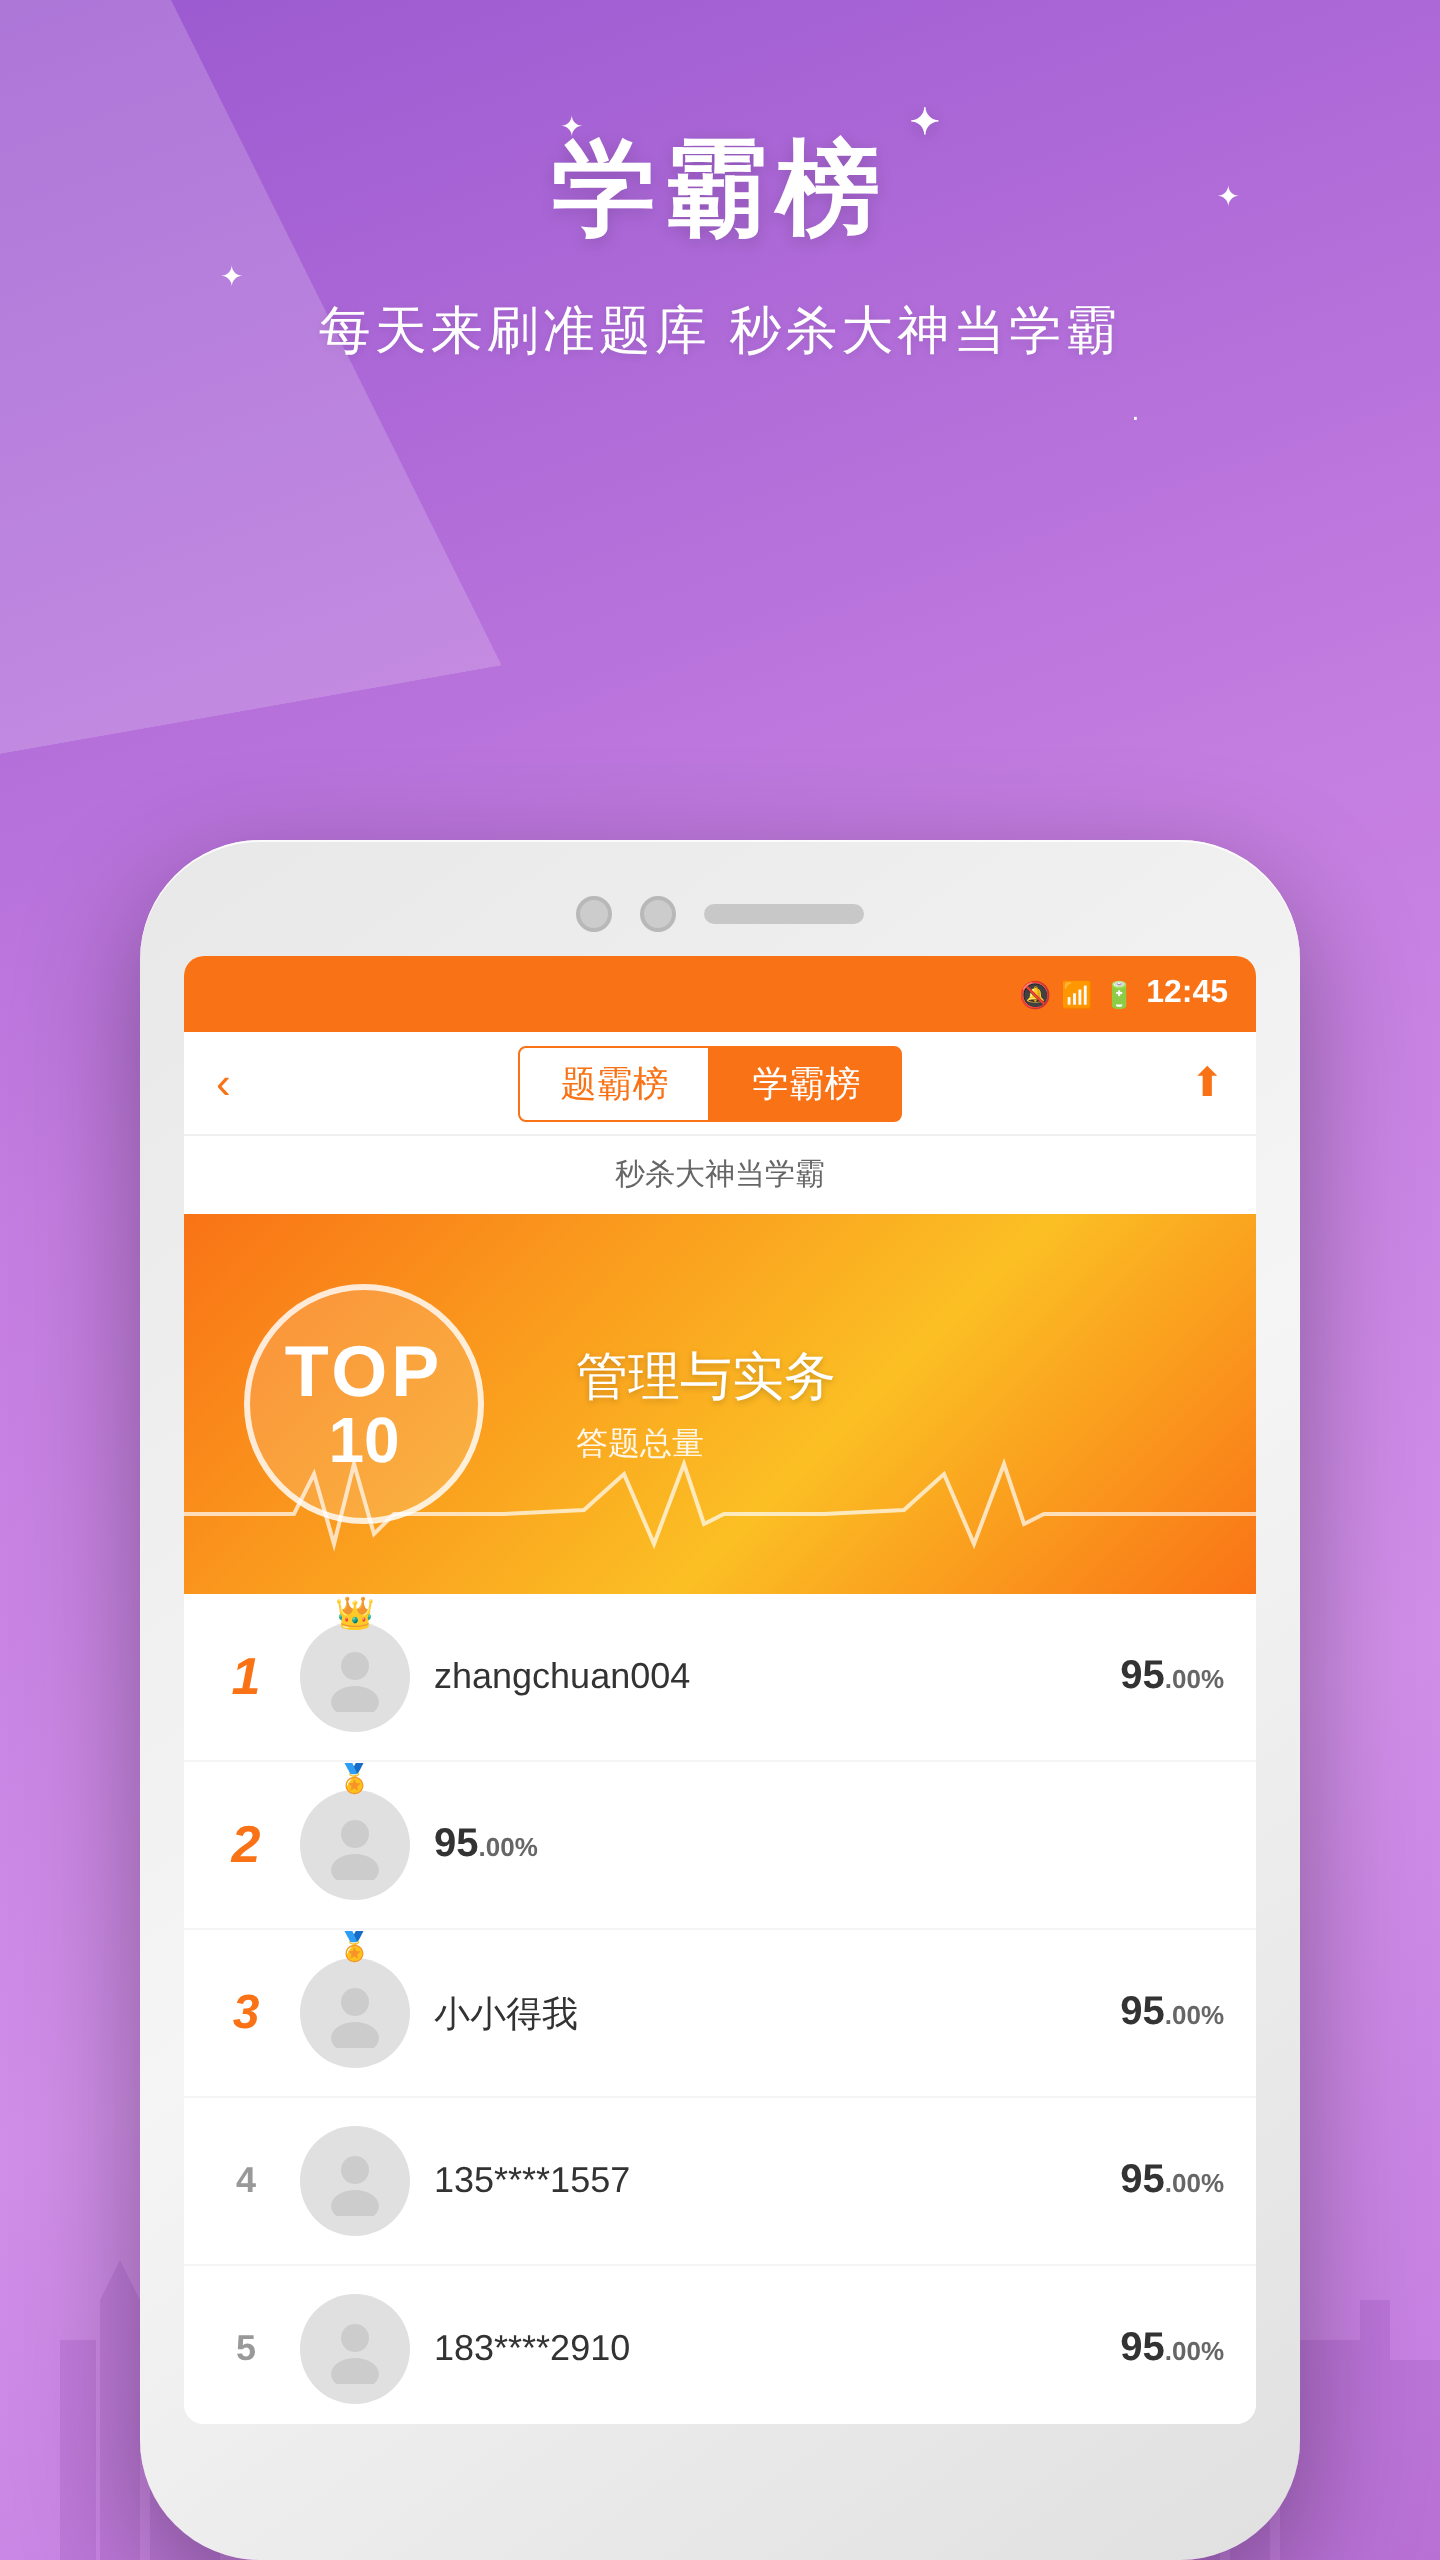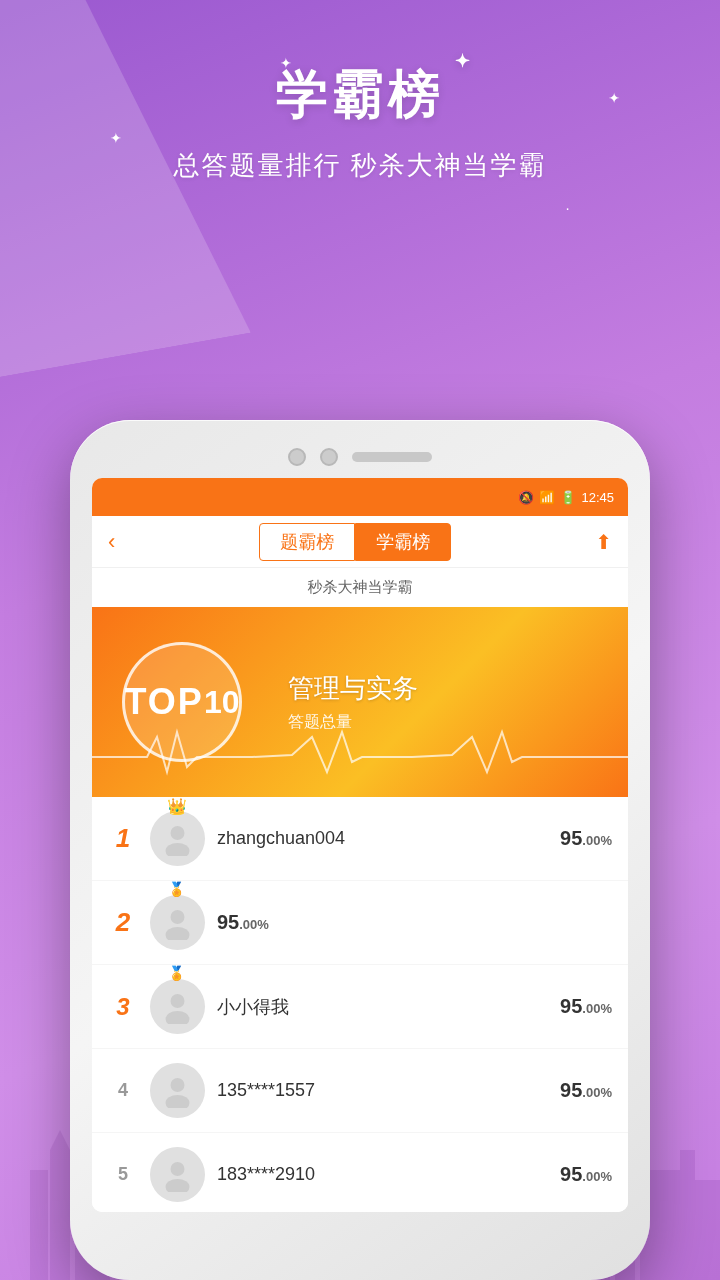--- a/index.html
+++ b/index.html
@@ -133,22 +133,22 @@
     }
     .status-icons {
       display: flex;
       align-items: center;
       gap: 5px;
       color: white;
       font-size: 13px;
     }
     .status-time {
       color: white;
-      font-size: 13px;
-      font-weight: normal;
+      font-size: 16px;
+      font-weight: bold;
     }
 
     
     .nav-bar {
       background: white;
       height: 52px;
       display: flex;
       align-items: center;
       justify-content: space-between;
       padding: 0 16px;
@@ -227,21 +227,21 @@
       align-items: center;
       justify-content: center;
       position: relative;
       z-index: 2;
     }
     .top-circle {
       width: 120px; height: 120px;
       border-radius: 50%;
       border: 3px solid rgba(255,255,255,0.8);
       display: flex;
-      flex-direction: row;
+      flex-direction: column;
       align-items: center;
       justify-content: center;
       background: rgba(255,255,255,0.15);
     }
     .top-text {
       font-size: 36px;
       font-weight: bold;
       color: white;
       line-height: 1;
       letter-spacing: 2px;
@@ -361,21 +361,21 @@
 </svg>
 
 <div class="header-area">
   
   <span class="star" style="top:55px;left:280px;">✦</span>
   <span class="star" style="top:130px;left:110px;">✦</span>
   <span class="star" style="top:200px;right:150px;">·</span>
   <span class="star" style="top:90px;right:100px;">✦</span>
 
   <div class="header-title">学霸榜</div>
-  <div class="header-subtitle">总答题量排行 秒杀大神当学霸</div>
+  <div class="header-subtitle">每天来刷准题库 秒杀大神当学霸</div>
 </div>
 
 <div class="phone-container">
   <div class="phone-outer">
 
     <div class="phone-notch-bar">
       <div class="phone-camera"></div>
       <div class="phone-camera"></div>
       <div class="phone-speaker"></div>
     </div>

